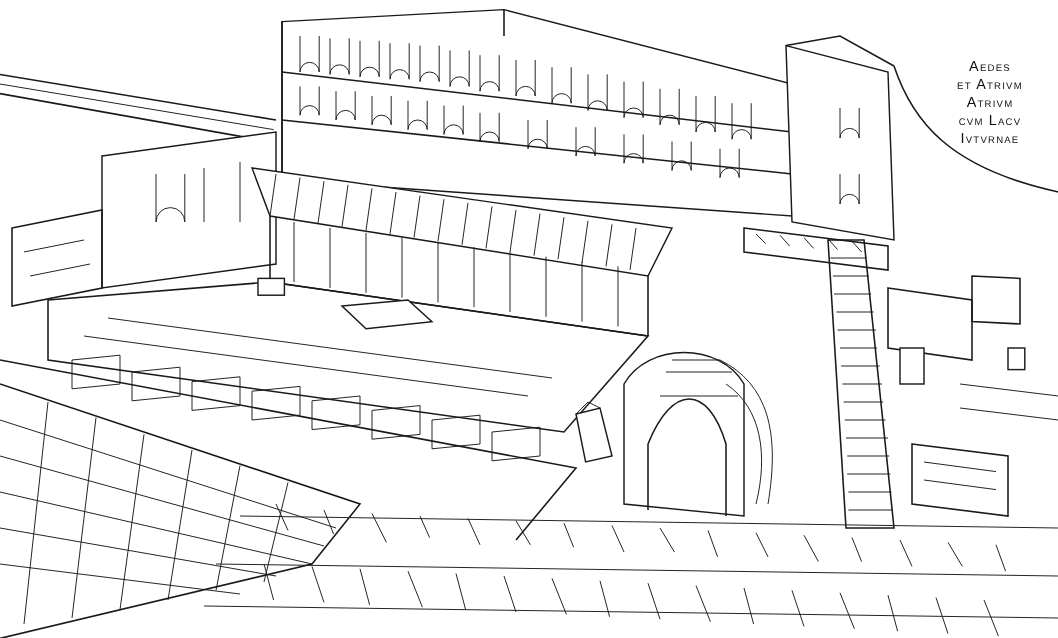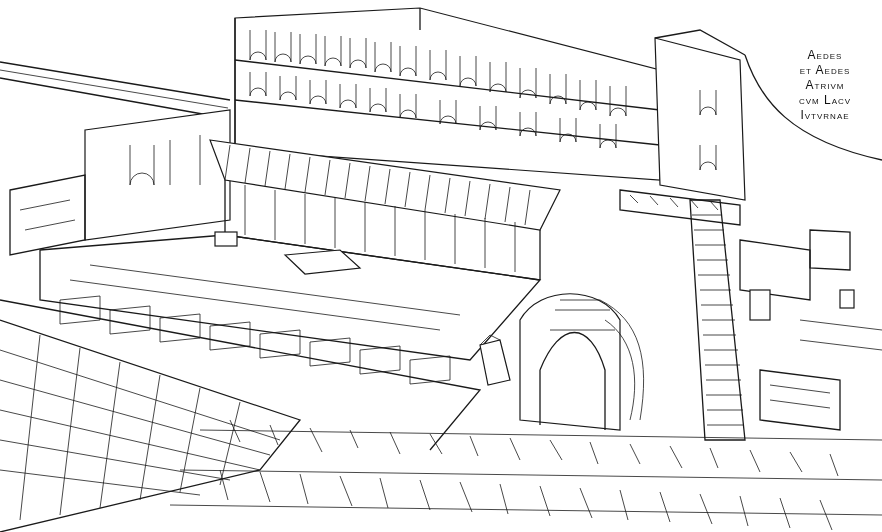--- a/index.html
+++ b/index.html
@@ -140,17 +140,17 @@
   </g>
 
   <g>
     <path class="ink-fill" d="M480 345 L500 340 L510 380 L488 385 Z"></path>
     <path class="ink-thin" d="M480 345 L490 335 L500 340"></path>
   </g>
 </svg>
 
 <div class="caption">
   <span class="caption-line">Aedes</span>
-  <span class="caption-line">et Aedes</span>
+  <span class="caption-line">et Atrivm</span>
   <span class="caption-line">Atrivm</span>
   <span class="caption-line">cvm Lacv</span>
   <span class="caption-line">Ivtvrnae</span>
 </div>
 
 </body></html>

